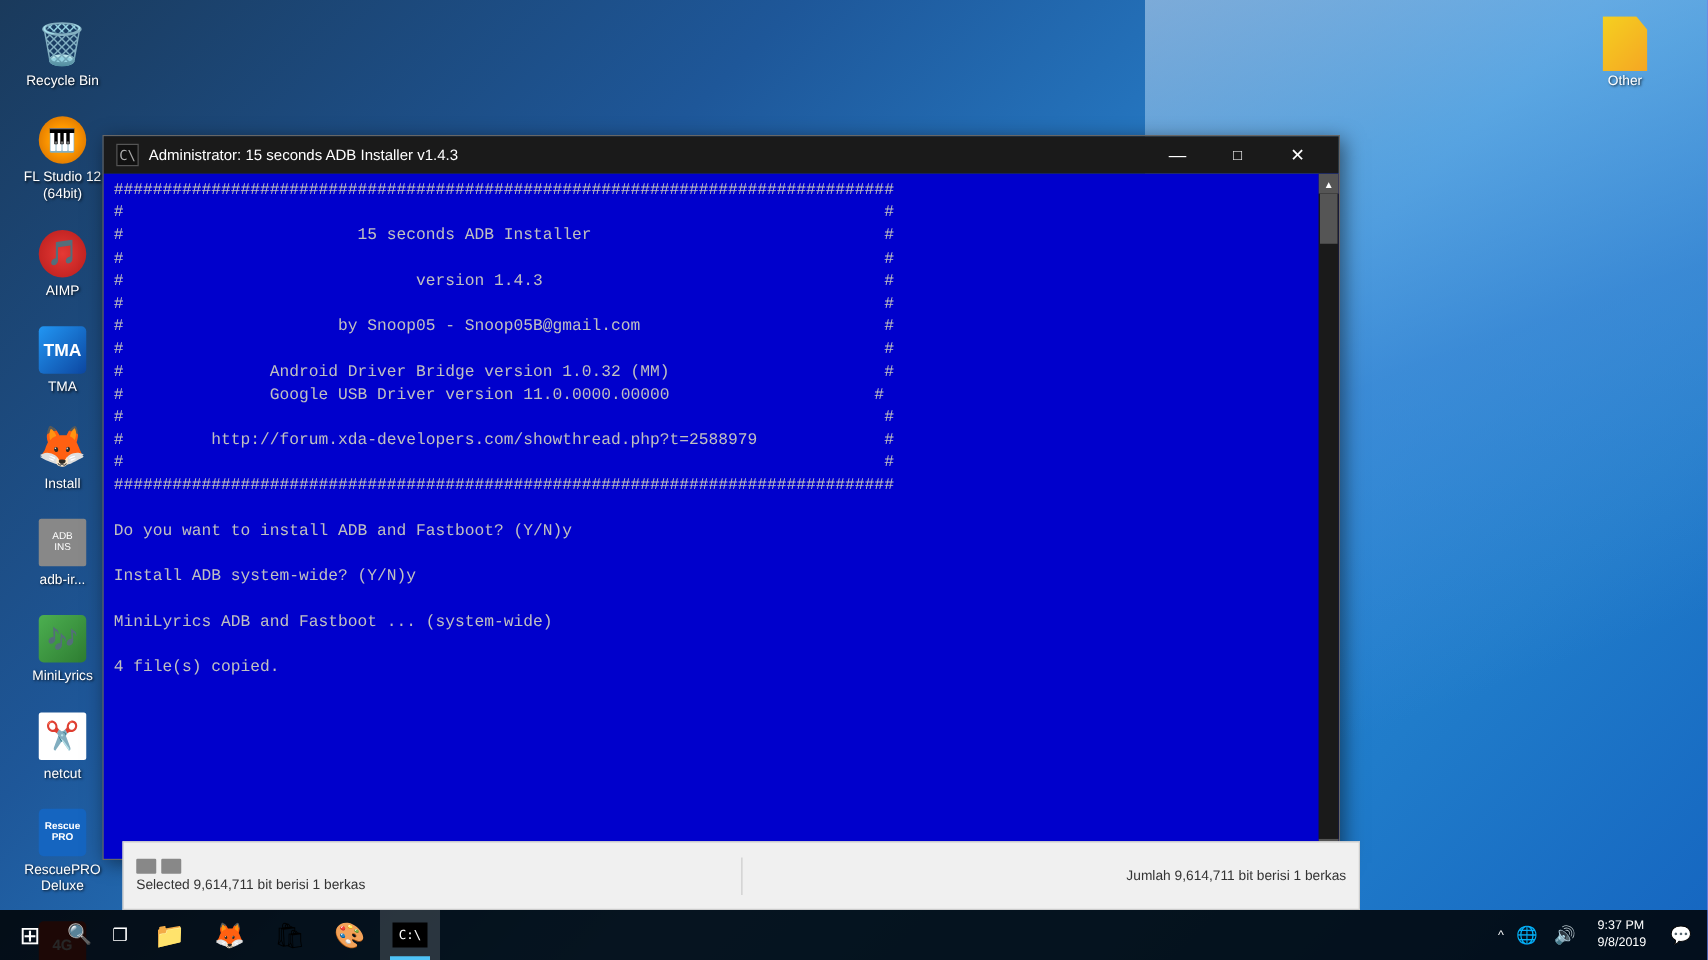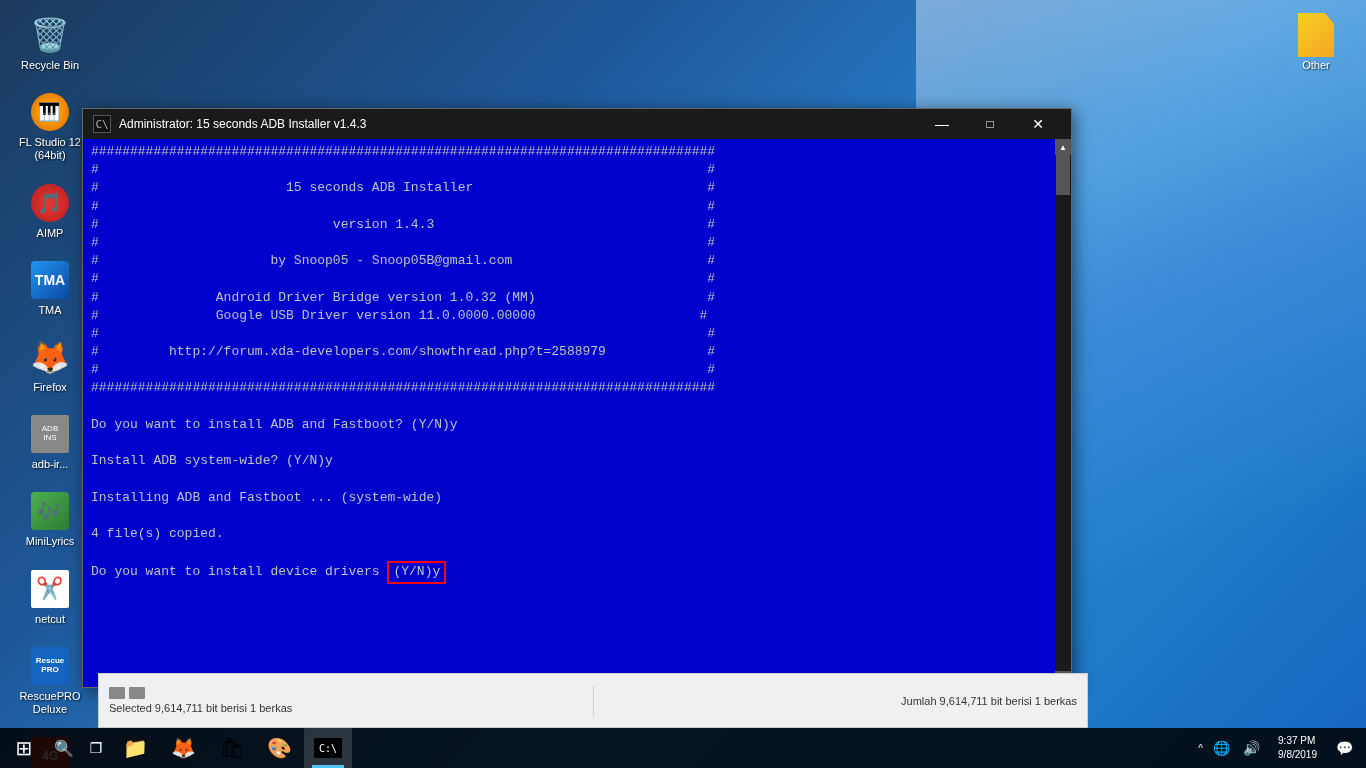--- a/index.html
+++ b/index.html
@@ -71,21 +71,21 @@
     .icon-tma { background: linear-gradient(135deg, #2196F3, #0D47A1); border-radius: 4px; width: 38px; height: 38px; display: flex; align-items: center; justify-content: center; color: white; font-size: 14px; font-weight: bold; }
     .icon-minilyrics { background: linear-gradient(135deg, #4CAF50, #2E7D32); border-radius: 4px; width: 38px; height: 38px; display: flex; align-items: center; justify-content: center; font-size: 20px; }
     .icon-netcut { background: white; border-radius: 2px; width: 38px; height: 38px; display: flex; align-items: center; justify-content: center; font-size: 22px; color: #333; }
     .icon-rescuepro { background: #1565C0; border-radius: 4px; width: 38px; height: 38px; display: flex; align-items: center; justify-content: center; font-size: 10px; color: white; font-weight: bold; }
     .icon-4glte { background: #c0392b; border-radius: 4px; width: 38px; height: 38px; display: flex; align-items: center; justify-content: center; font-size: 18px; color: white; }
 
     
     .desktop-icons-right {
       position: absolute;
       top: 10px;
-      right: 10px;
+      right: 26px;
     }
 
     
     .cmd-window {
       position: absolute;
       top: 108px;
       left: 82px;
       width: 990px;
       height: 580px;
       border: 1px solid #666;
@@ -387,21 +387,21 @@
       <div class="icon-img">
         <div class="icon-tma">TMA</div>
       </div>
       <span class="icon-label">TMA</span>
     </div>
 
     <div class="desktop-icon">
       <div class="icon-img">
         <span style="font-size:32px;">🦊</span>
       </div>
-      <span class="icon-label">Firefox</span>
+      <span class="icon-label">Install</span>
     </div>
 
     <div class="desktop-icon">
       <div class="icon-img">
         <div style="background:#888; border-radius:2px; width:38px;height:38px;display:flex;align-items:center;justify-content:center;font-size:8px;color:white;font-weight:normal;text-align:center;line-height:1.1;">ADB<br>INS</div>
       </div>
       <span class="icon-label">adb-ir...</span>
     </div>
 
     <div class="desktop-icon">
@@ -471,25 +471,24 @@
         <div class="hash-line">#               Google USB Driver version 11.0.0000.00000                     #</div>
         <div class="hash-line">#                                                                              #</div>
         <div class="hash-line">#         http://forum.xda-developers.com/showthread.php?t=2588979             #</div>
         <div class="hash-line">#                                                                              #</div>
         <div class="hash-line">################################################################################</div>
         <div>&nbsp;</div>
         <div>Do you want to install ADB and Fastboot? (Y/N)y</div>
         <div>&nbsp;</div>
         <div>Install ADB system-wide? (Y/N)y</div>
         <div>&nbsp;</div>
-        <div>Installing ADB and Fastboot ... (system-wide)</div>
+        <div>MiniLyrics ADB and Fastboot ... (system-wide)</div>
         <div>&nbsp;</div>
         <div>4 file(s) copied.</div>
         <div>&nbsp;</div>
-        <div>Do you want to install device drivers <span class="highlight-box">(Y/N)y</span></div>
       </div>
       <div class="cmd-scrollbar">
         <div class="scrollbar-up">▲</div>
         <div class="scrollbar-track">
           <div class="scrollbar-thumb"></div>
         </div>
         <div class="scrollbar-down">▼</div>
       </div>
     </div>
   </div>

